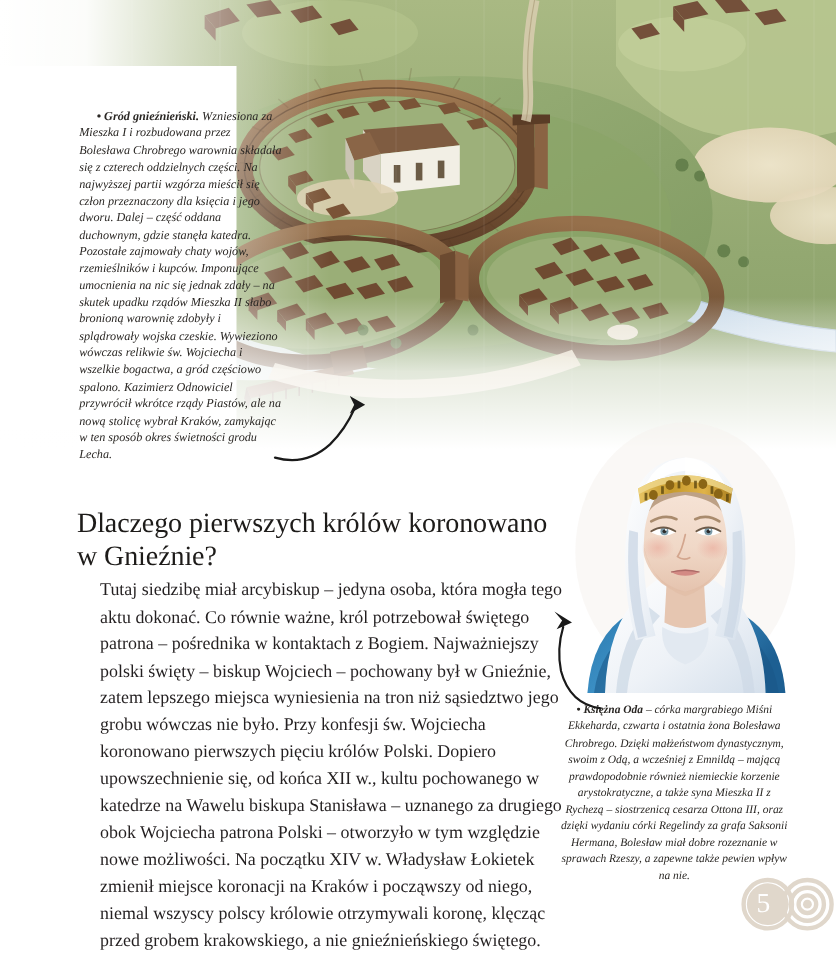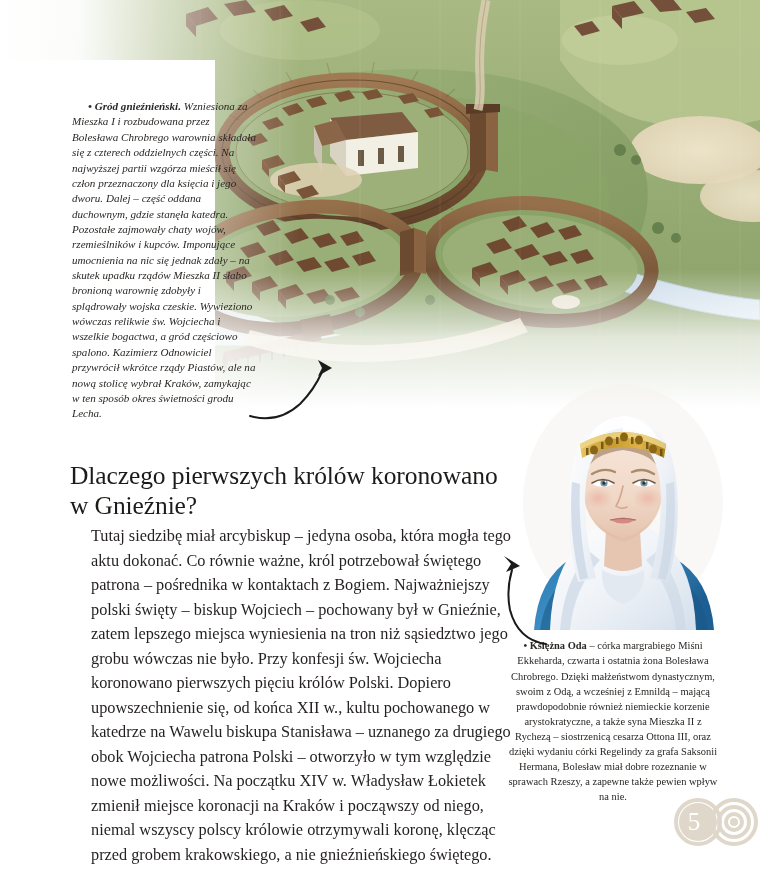--- a/index.html
+++ b/index.html
@@ -101,20 +101,21 @@
   }
   .portrait-svg { display: block; width: 206px; height: 248px; }
 
   
   #caption-oda {
     position: absolute;
     left: 507px;
     top: 628px;
     width: 212px;
     font-family: "Liberation Serif", "DejaVu Serif", serif;
+    font-style: italic;
     font-size: 10.45px;
     line-height: 1.44;
     color: #2a2724;
     text-align: center;
     z-index: 6;
   }
   #caption-oda .lead { font-weight: bold; }
 
   
   .arrow-svg { position: absolute; z-index: 7; pointer-events: none; }

